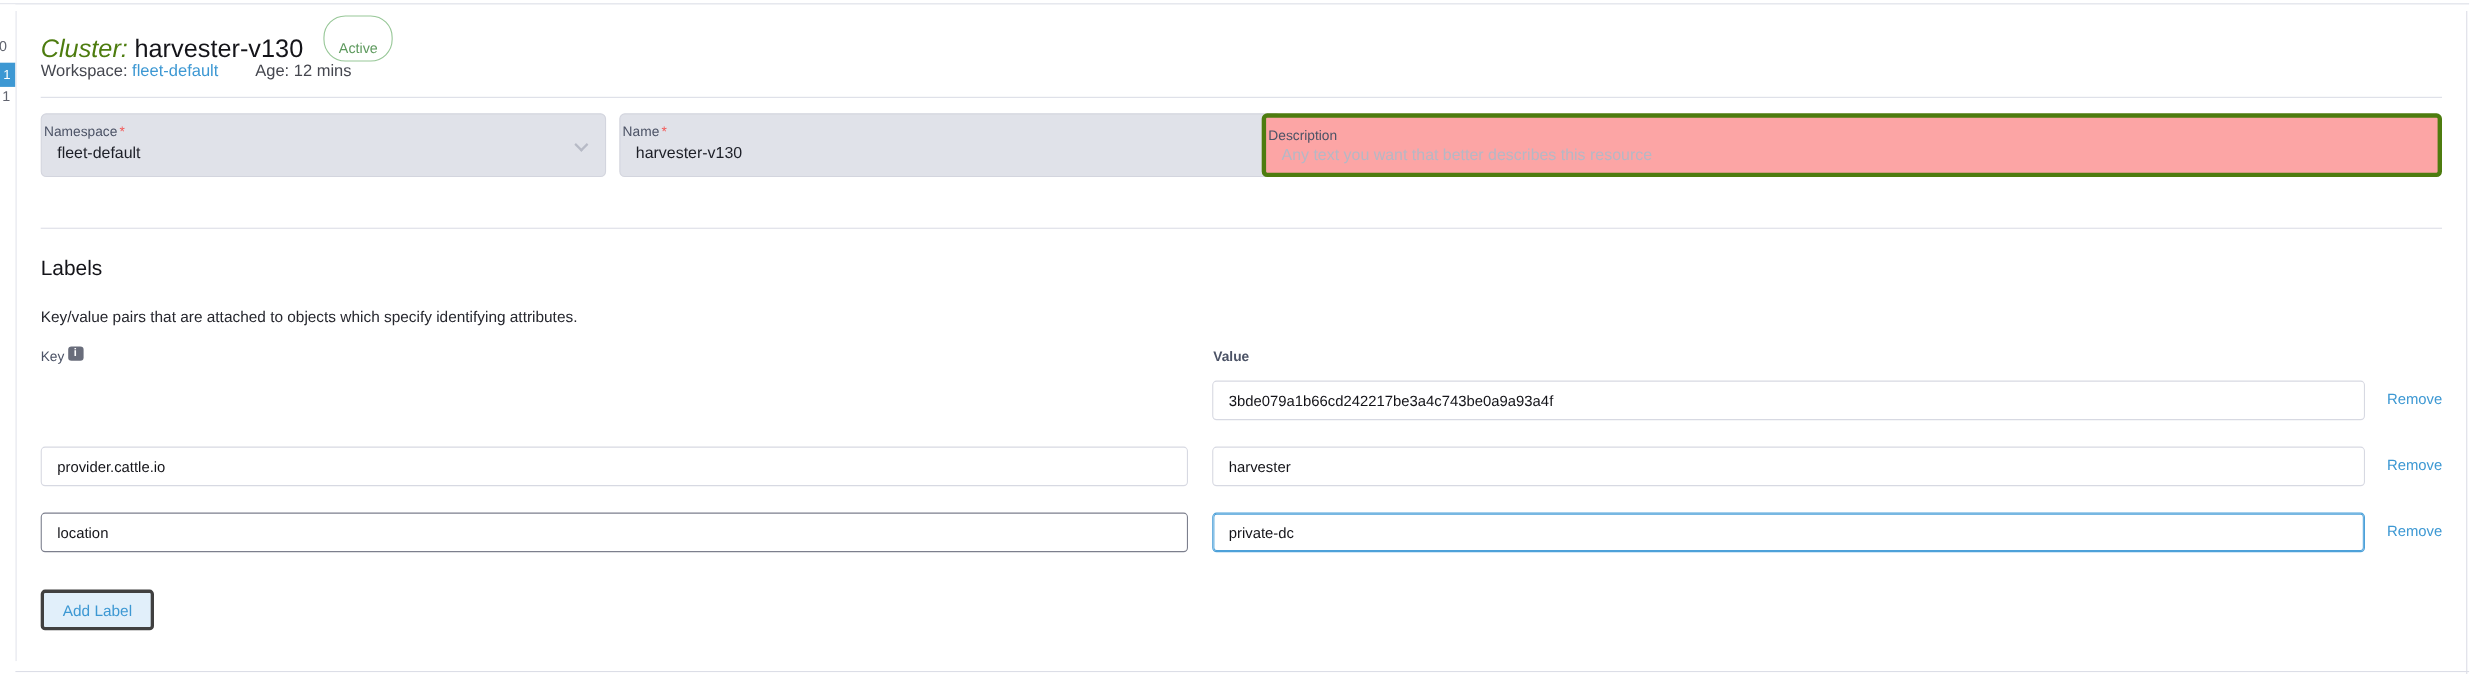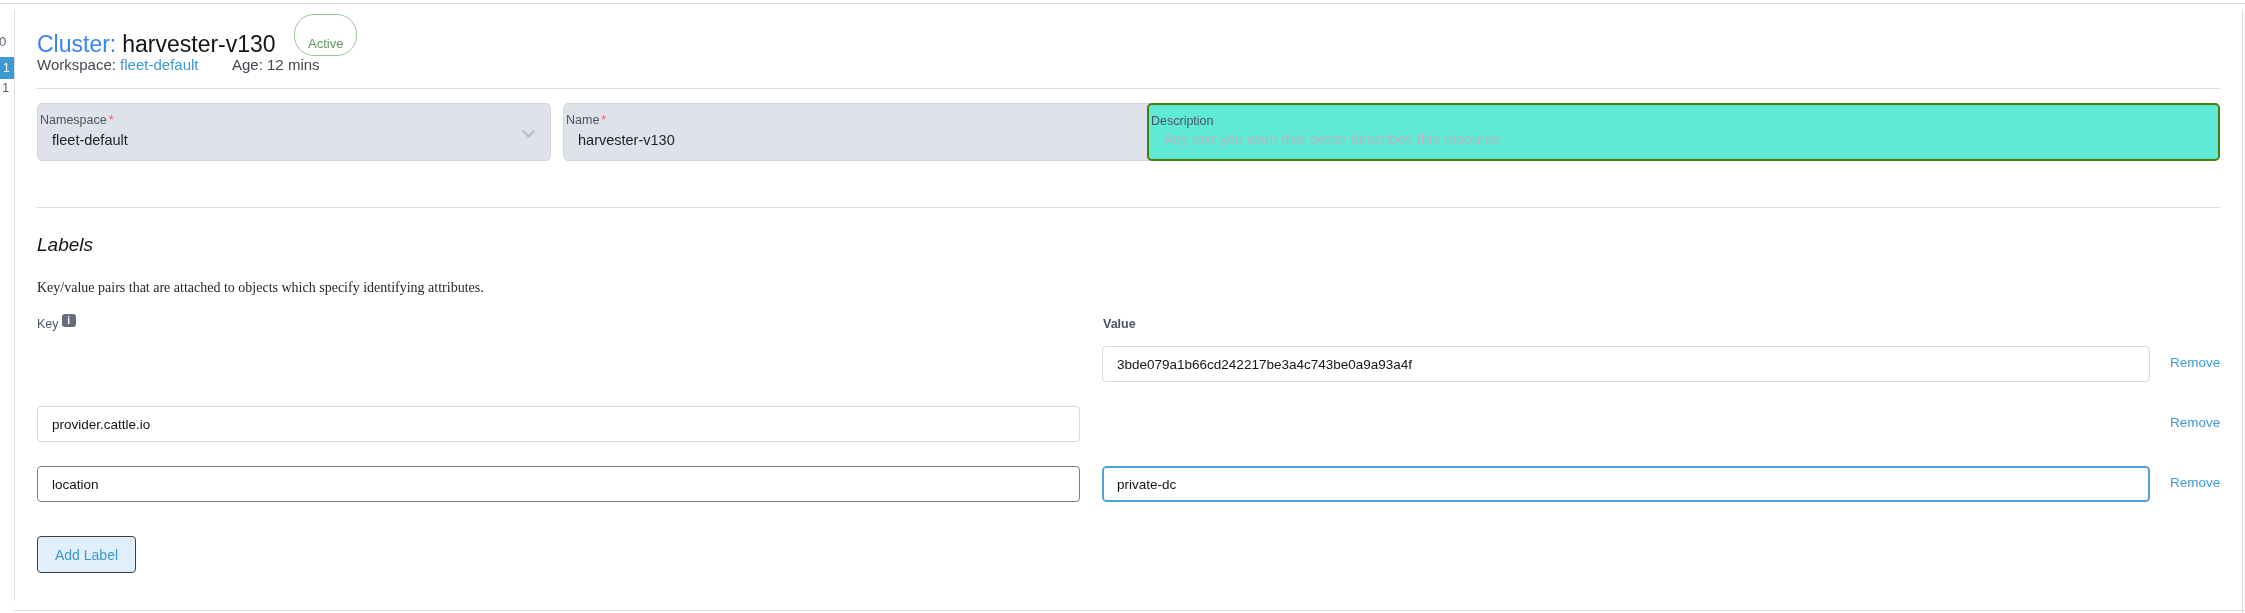--- a/index.html
+++ b/index.html
@@ -12,71 +12,71 @@
   .hline { position:absolute; height:1px; background:#dcdee7; }
   .vline { position:absolute; width:1px; background:#dcdee7; }
 
   
   #sidebar-sliver { position:absolute; left:0; top:4px; width:14px; height:605px; overflow:hidden; background:#fff; }
   .sliver-count { position:absolute; font-size:13px; color:#61646f; }
   #sliver-selected { position:absolute; left:0; top:53px; width:14px; height:22px; background:#3d98d3; color:#fff; font-size:12px; line-height:22px; padding-left:3px; overflow:hidden; }
 
   
   #page-title { position:absolute; left:37px; top:14px; font-size:23px; font-weight:400; white-space:nowrap; }
-  #title-prefix { color:#3b82f6; }
+  #title-prefix { color:#4d7c0f;font-style:italic; }
   #title-name { color:#141419; margin-left:6px; }
   #status-badge {
     display:inline-block; margin-left:12px; vertical-align:4px;
     border:1px solid #97c797; color:#5d995d; border-radius:20px;
     font-size:13px; padding:21px 13px 4px; background:#fff;
   }
   #subtitle { position:absolute; left:37px; top:56px; font-size:15px; color:#45474f; }
   #subtitle .link { color:#3d98d3; text-decoration:none; cursor:pointer; }
   #subtitle .gap { display:inline-block; width:26px; }
 
   
   .field-box { position:absolute; top:103px; height:58px; border-radius:5px; }
   .field-box.disabled { background:#e0e2e9; border:1px solid #d3d5de; }
-  .field-box.editable { background:#5eead4; border:2px solid #4d7c0f; }
+  .field-box.editable { background:#fca5a5; border:4px solid #4d7c0f; }
   .field-label { font-size:12.5px; color:#4c5366; padding:9px 2px 0; }
   .req { color:#f35958; margin-left:2px; }
   .field-value { font-size:14.5px; color:#1d1f27; padding:5px 14px 0; }
   .field-input { display:block; width:calc(100% - 28px); margin:3px 14px 0; border:none; outline:none;
     background:transparent; font-family:inherit; font-size:14.5px; color:#1d1f27; }
   .field-input::placeholder { color:#b5b8c5; opacity:1; }
   #namespace-box { left:37px; width:514px; }
   #name-box { left:563px; width:602px; }
   #description-box { left:1147px; width:1073px; }
   .chevron { position:absolute; right:17px; top:23px; width:9px; height:9px;
     border-right:2px solid #b7bac6; border-bottom:2px solid #b7bac6; transform:rotate(45deg); }
 
   
-  #labels-heading { position:absolute; left:37px; top:234px; font-size:19px; font-weight:400; color:#141419;font-style:italic; }
-  #labels-desc { position:absolute; left:37px; top:280px; font-size:14px; color:#26272e;font-family:Liberation Serif, serif; }
+  #labels-heading { position:absolute; left:37px; top:234px; font-size:19px; font-weight:400; color:#141419; }
+  #labels-desc { position:absolute; left:37px; top:280px; font-size:14px; color:#26272e; }
   .col-header { position:absolute; top:317px; font-size:12.5px; color:#4c5366; }
   #key-header { left:37px; }
   #value-header { left:1103px;font-weight:bold; }
   #tooltip-icon {
     display:inline-block; position:relative; top:-4px; margin-left:3px;
     width:14px; height:13px; background:#696d7b; border-radius:3px;
     color:#fff; font-size:10px; font-weight:bold; text-align:center; line-height:13px; cursor:pointer;
   }
   .kv-input {
     position:absolute; height:36px; border:1px solid #d7d9e2; border-radius:4px;
     font-family:inherit; font-size:13.5px; color:#141419; padding:0 14px; outline:none; background:#fff;
   }
   .kv-key { left:37px; width:1043px; }
   .kv-value { left:1102px; width:1048px; }
   .kv-key.state-hover { border-color:#7c7f8d; }
   .kv-value.state-focus { border-color:#4da1d9; box-shadow:0 0 0 1px #4da1d9 inset; }
   .remove-link { position:absolute; left:2170px; font-size:13.5px; color:#3d98d3; text-decoration:none; cursor:pointer; }
 
   #add-label-btn {
     position:absolute; left:37px; top:536px; height:37px; padding:0 17px;
-    background:#e1effa; border:1px solid #404040; border-radius:4px;
+    background:#e1effa; border:3px solid #404040; border-radius:4px;
     color:#3d98d3; font-family:inherit; font-size:14px; cursor:pointer;
   }
 </style>
 </head>
 <body>
 
 <div id="screen">
 
   <div class="hline" style="left:0; right:0; top:3px;"></div>
   <div class="vline" style="left:2242px; top:10px; height:603px;"></div>
@@ -133,20 +133,21 @@
 
   <div class="col-header" id="key-header">
     <span>Key</span><span id="tooltip-icon">i</span>
   </div>
   <div class="col-header" id="value-header">Value</div>
 
   <input class="kv-input kv-value" style="top: 346px;" type="text" value="3bde079a1b66cd242217be3a4c743be0a9a93a4f">
   <a class="remove-link" style="top:355px;">Remove</a>
 
   <input class="kv-input kv-key" style="top: 406px;" type="text" value="provider.cattle.io">
+  <input class="kv-input kv-value" style="top: 406px;" type="text" value="harvester">
   <a class="remove-link" style="top:415px;">Remove</a>
 
   <input class="kv-input kv-key state-hover" style="top: 466px;" type="text" value="location">
   <input class="kv-input kv-value state-focus" style="top: 466px;" type="text" value="private-dc">
   <a class="remove-link" style="top:475px;">Remove</a>
 
   <button id="add-label-btn">Add Label</button>
 
 </div>
 

